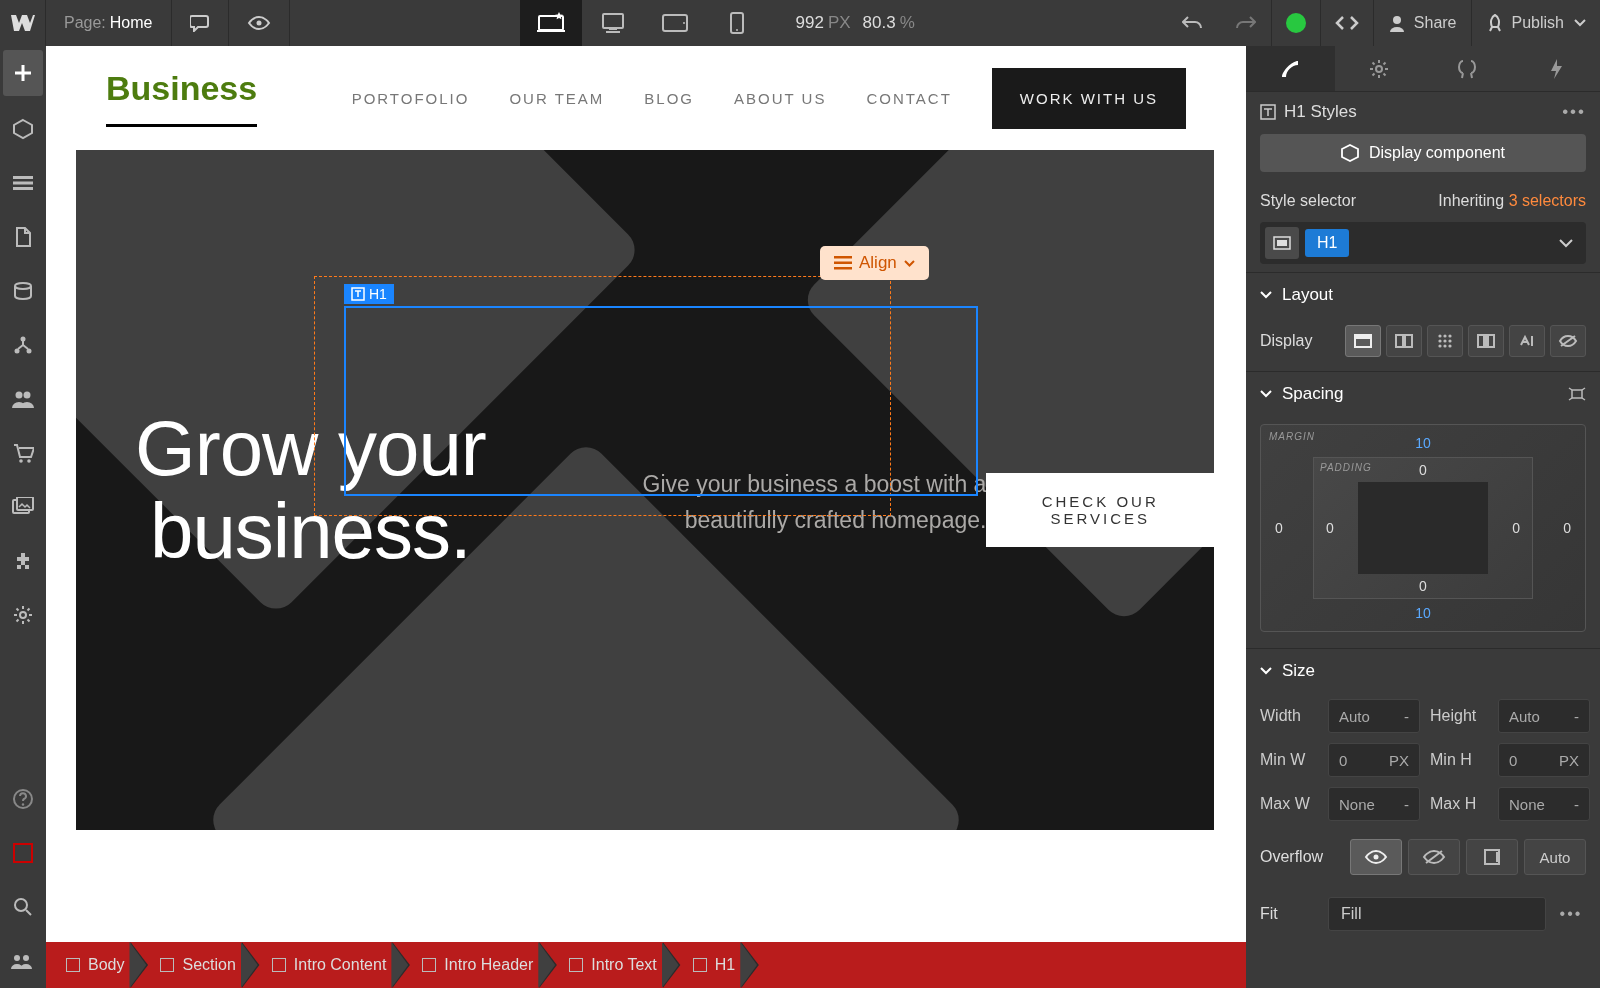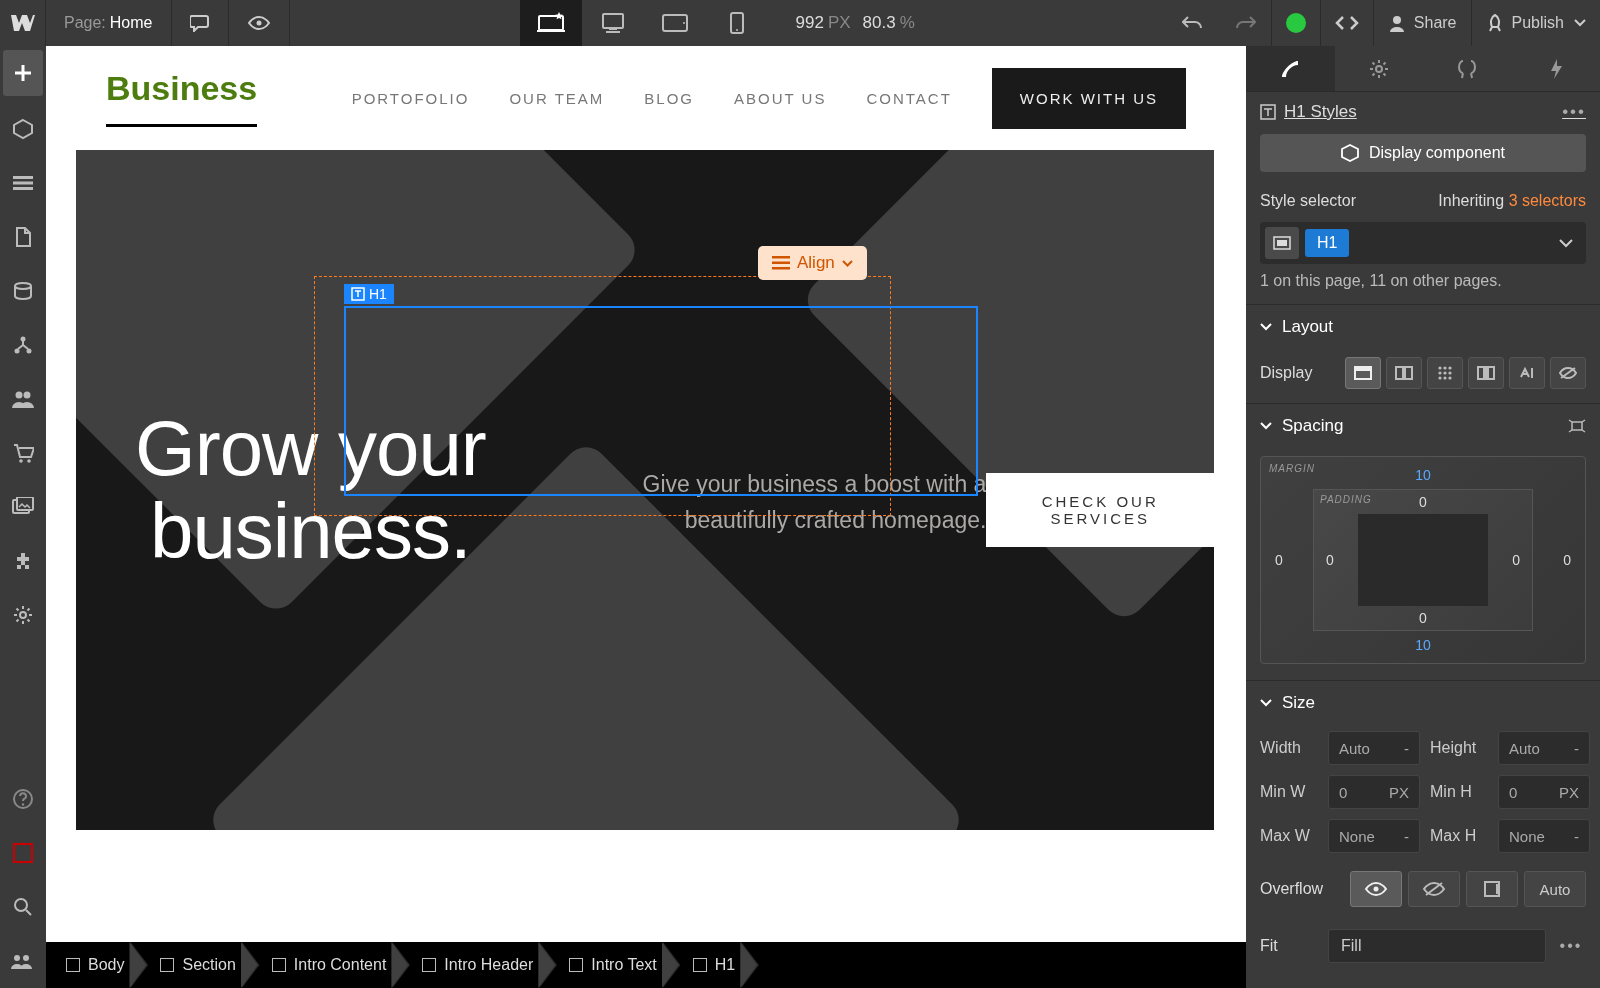--- a/index.html
+++ b/index.html
@@ -44,32 +44,32 @@
 .hero-sub { color:#aba9a7; font-size:23px; margin-top:26px; font-weight:300; line-height:1.55;text-align:right; }
 .hero-btn { background:#fff; color:#333; padding:20px 38px; margin-top:40px; font-size:15px; letter-spacing:3px; }
 
 
 .sel-dashed { position:absolute; border:1px dashed #ff7a1a; }
 .sel-solid { position:absolute; border:2px solid #1a85ff; }
 .sel-label { position:absolute; background:#1a85ff; color:#fff; font-size:14px; padding:2px 7px; display:flex; align-items:center; gap:4px; }
 .align-pop { position:absolute; background:#ffe2cc; color:#cf5500; padding:7px 14px; border-radius:5px; display:flex; align-items:center; gap:7px; font-size:17px; }
 
 
-.breadcrumb { position:absolute; left:46px; right:354px; bottom:0; height:46px; background:#000000; display:flex; align-items:flex-start; font-size:16px; color:#ddd; }
+.breadcrumb { position:absolute; left:46px; right:354px; bottom:0; height:46px; background:#b91c1c; display:flex; align-items:flex-start; font-size:16px; color:#ddd; }
 .bc-item { display:flex; align-items:center; padding:0 16px 0 20px; gap:8px; position:relative; height:100%; }
 .bc-item::after { content:""; position:absolute; right:-10px; top:0; bottom:0; width:20px; background:#404040; clip-path: polygon(0 0, 80% 50%, 0 100%); border-right:1px solid #2b2b2b; }
 .bc-item::before { content:""; position:absolute; right:-12px; top:0; bottom:0; width:22px; background:#2b2b2b; clip-path: polygon(0 0, 80% 50%, 0 100%); }
 .bc-box { width:14px; height:14px; border:1.5px solid #bbb; }
 
 
 .rightpanel { position:absolute; top:46px; right:0; width:354px; bottom:0; background:#3a3a3a; color:#ddd; font-size:16px; display:flex; flex-direction:column; overflow:hidden; }
 .rp-tabs { height:46px; display:flex; border-bottom:1px solid #2b2b2b; }
 .rp-tab { flex:1; display:flex; align-items:center; justify-content:center; }
 .rp-tab.active { background:#2f2f2f; }
-.rp-header { display:flex; align-items:center; padding:10px 14px 4px; gap:8px; font-size:17px;text-decoration:underline; }
+.rp-header { display:flex; align-items:center; padding:10px 14px 4px; gap:8px; font-size:17px; }
 .rp-header-dots { margin-left:auto; letter-spacing:2px; color:#aaa; }
 .rp-createcomp { margin:8px 14px 14px; background:#555;  color:#fff; height:38px; border-radius:4px; display:flex; align-items:center; justify-content:center; gap:10px; }
 .rp-row { display:flex; align-items:center; padding:6px 14px; justify-content:space-between; }
 .rp-inherit { color:#ddd; font-size:16px; }
 .rp-inherit .orange { color:#ff8a3d; }
 .rp-selector { margin:6px 14px 8px; background:#2c2c2c; border-radius:4px; display:flex; align-items:center; padding:5px; gap:6px; }
 .rp-sel-icon { background:#4a4a4a; width:34px; height:32px; border-radius:3px; display:flex; align-items:center; justify-content:center; }
 .rp-sel-tag { background:#1d7bd6; color:#fff; padding:5px 12px; border-radius:3px; font-size:16px; }
 .rp-sel-chev { margin-left:auto; padding:0 8px; }
 .rp-note { color:#bbb; padding:0 14px 14px; font-size:16px;}
@@ -308,21 +308,21 @@
     <div class="hero-bgshape" style="top:-160px; left:-60px; width:520px; height:520px; transform:rotate(45deg);"></div>
     <div class="hero-bgshape" style="top:-80px; right:-140px; width:460px; height:460px; transform:rotate(45deg);"></div>
     <div class="hero-bgshape" style="bottom:-260px; left:240px; width:540px; height:540px; transform:rotate(45deg);"></div>
     <div class="hero-content">
       <h1 class="hero-h1">Grow your business.</h1>
       <p class="hero-sub">Give your business a boost with a beautifully crafted homepage.</p>
       <div class="hero-btn">CHECK OUR SERVICES</div>
     </div>
 
     <div class="sel-dashed" style="top:126px; left:238px; width:577px; height:240px;"></div>
-    <div class="align-pop" style="top:96px; left:682px;">
+    <div class="align-pop" style="top:96px; left:744px;">
       <svg width="18" height="14">
           <rect x="0" y="0" width="18" height="2.5" fill="#cf5500"></rect>
           <rect x="0" y="5.5" width="18" height="2.5" fill="#cf5500"></rect>
           <rect x="0" y="11" width="18" height="2.5" fill="#cf5500"></rect>
         </svg>
       <span>Align</span>
       <svg width="11" height="7">
           <path d="M1 1 L5.5 5.5 L10 1" fill="none" stroke="#cf5500" stroke-width="2"></path>
         </svg>
     </div>
@@ -415,21 +415,20 @@
           <rect x="4" y="4" width="10" height="6" fill="#ddd"></rect>
         </svg>
       </div>
     <div class="rp-sel-tag">H1</div>
     <div class="rp-sel-chev">
         <svg width="14" height="9">
           <path d="M1 1 L7 7 L13 1" fill="none" stroke="#ccc" stroke-width="2"></path>
         </svg>
       </div>
   </div>
-  <div class="rp-note">1 on this page, 11 on other pages.</div>
 
   <div class="rp-section">
     <div class="rp-sec-head">
       <svg width="12" height="8">
           <path d="M1 1 L6 6 L11 1" fill="none" stroke="#fff" stroke-width="2"></path>
         </svg>
       <span>Layout</span>
     </div>
     <div class="rp-display">
       <span>Display</span>

